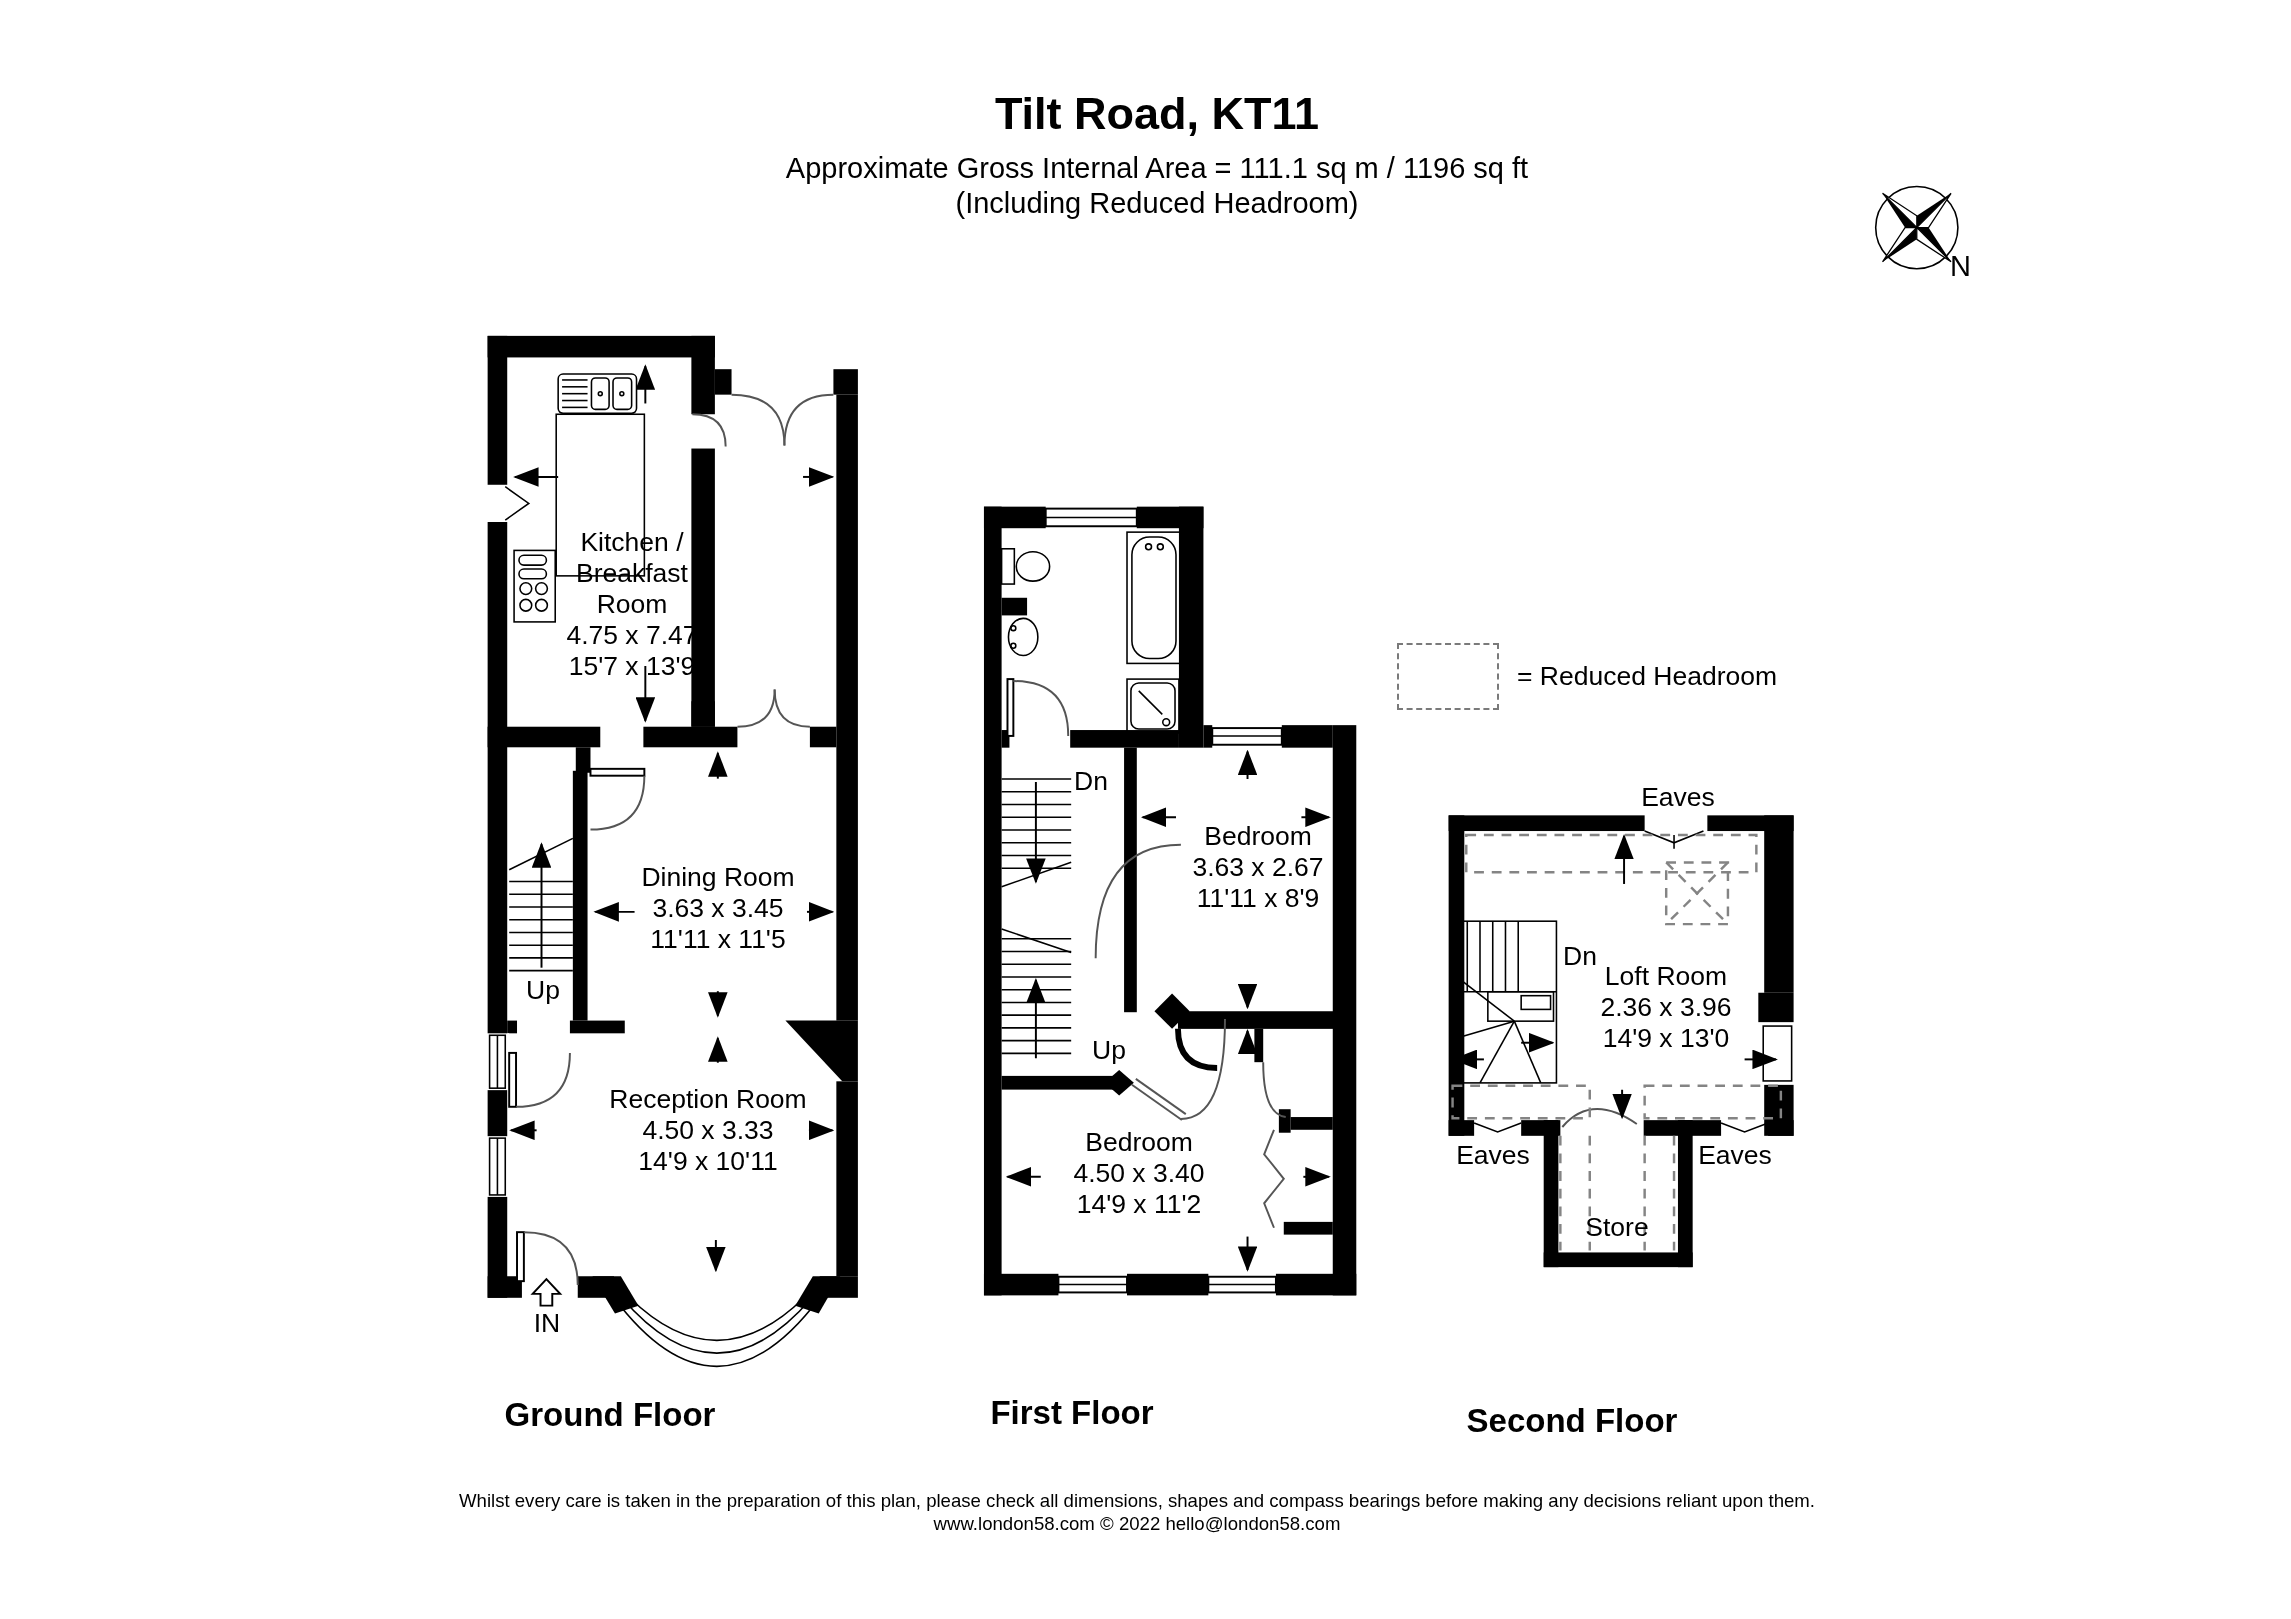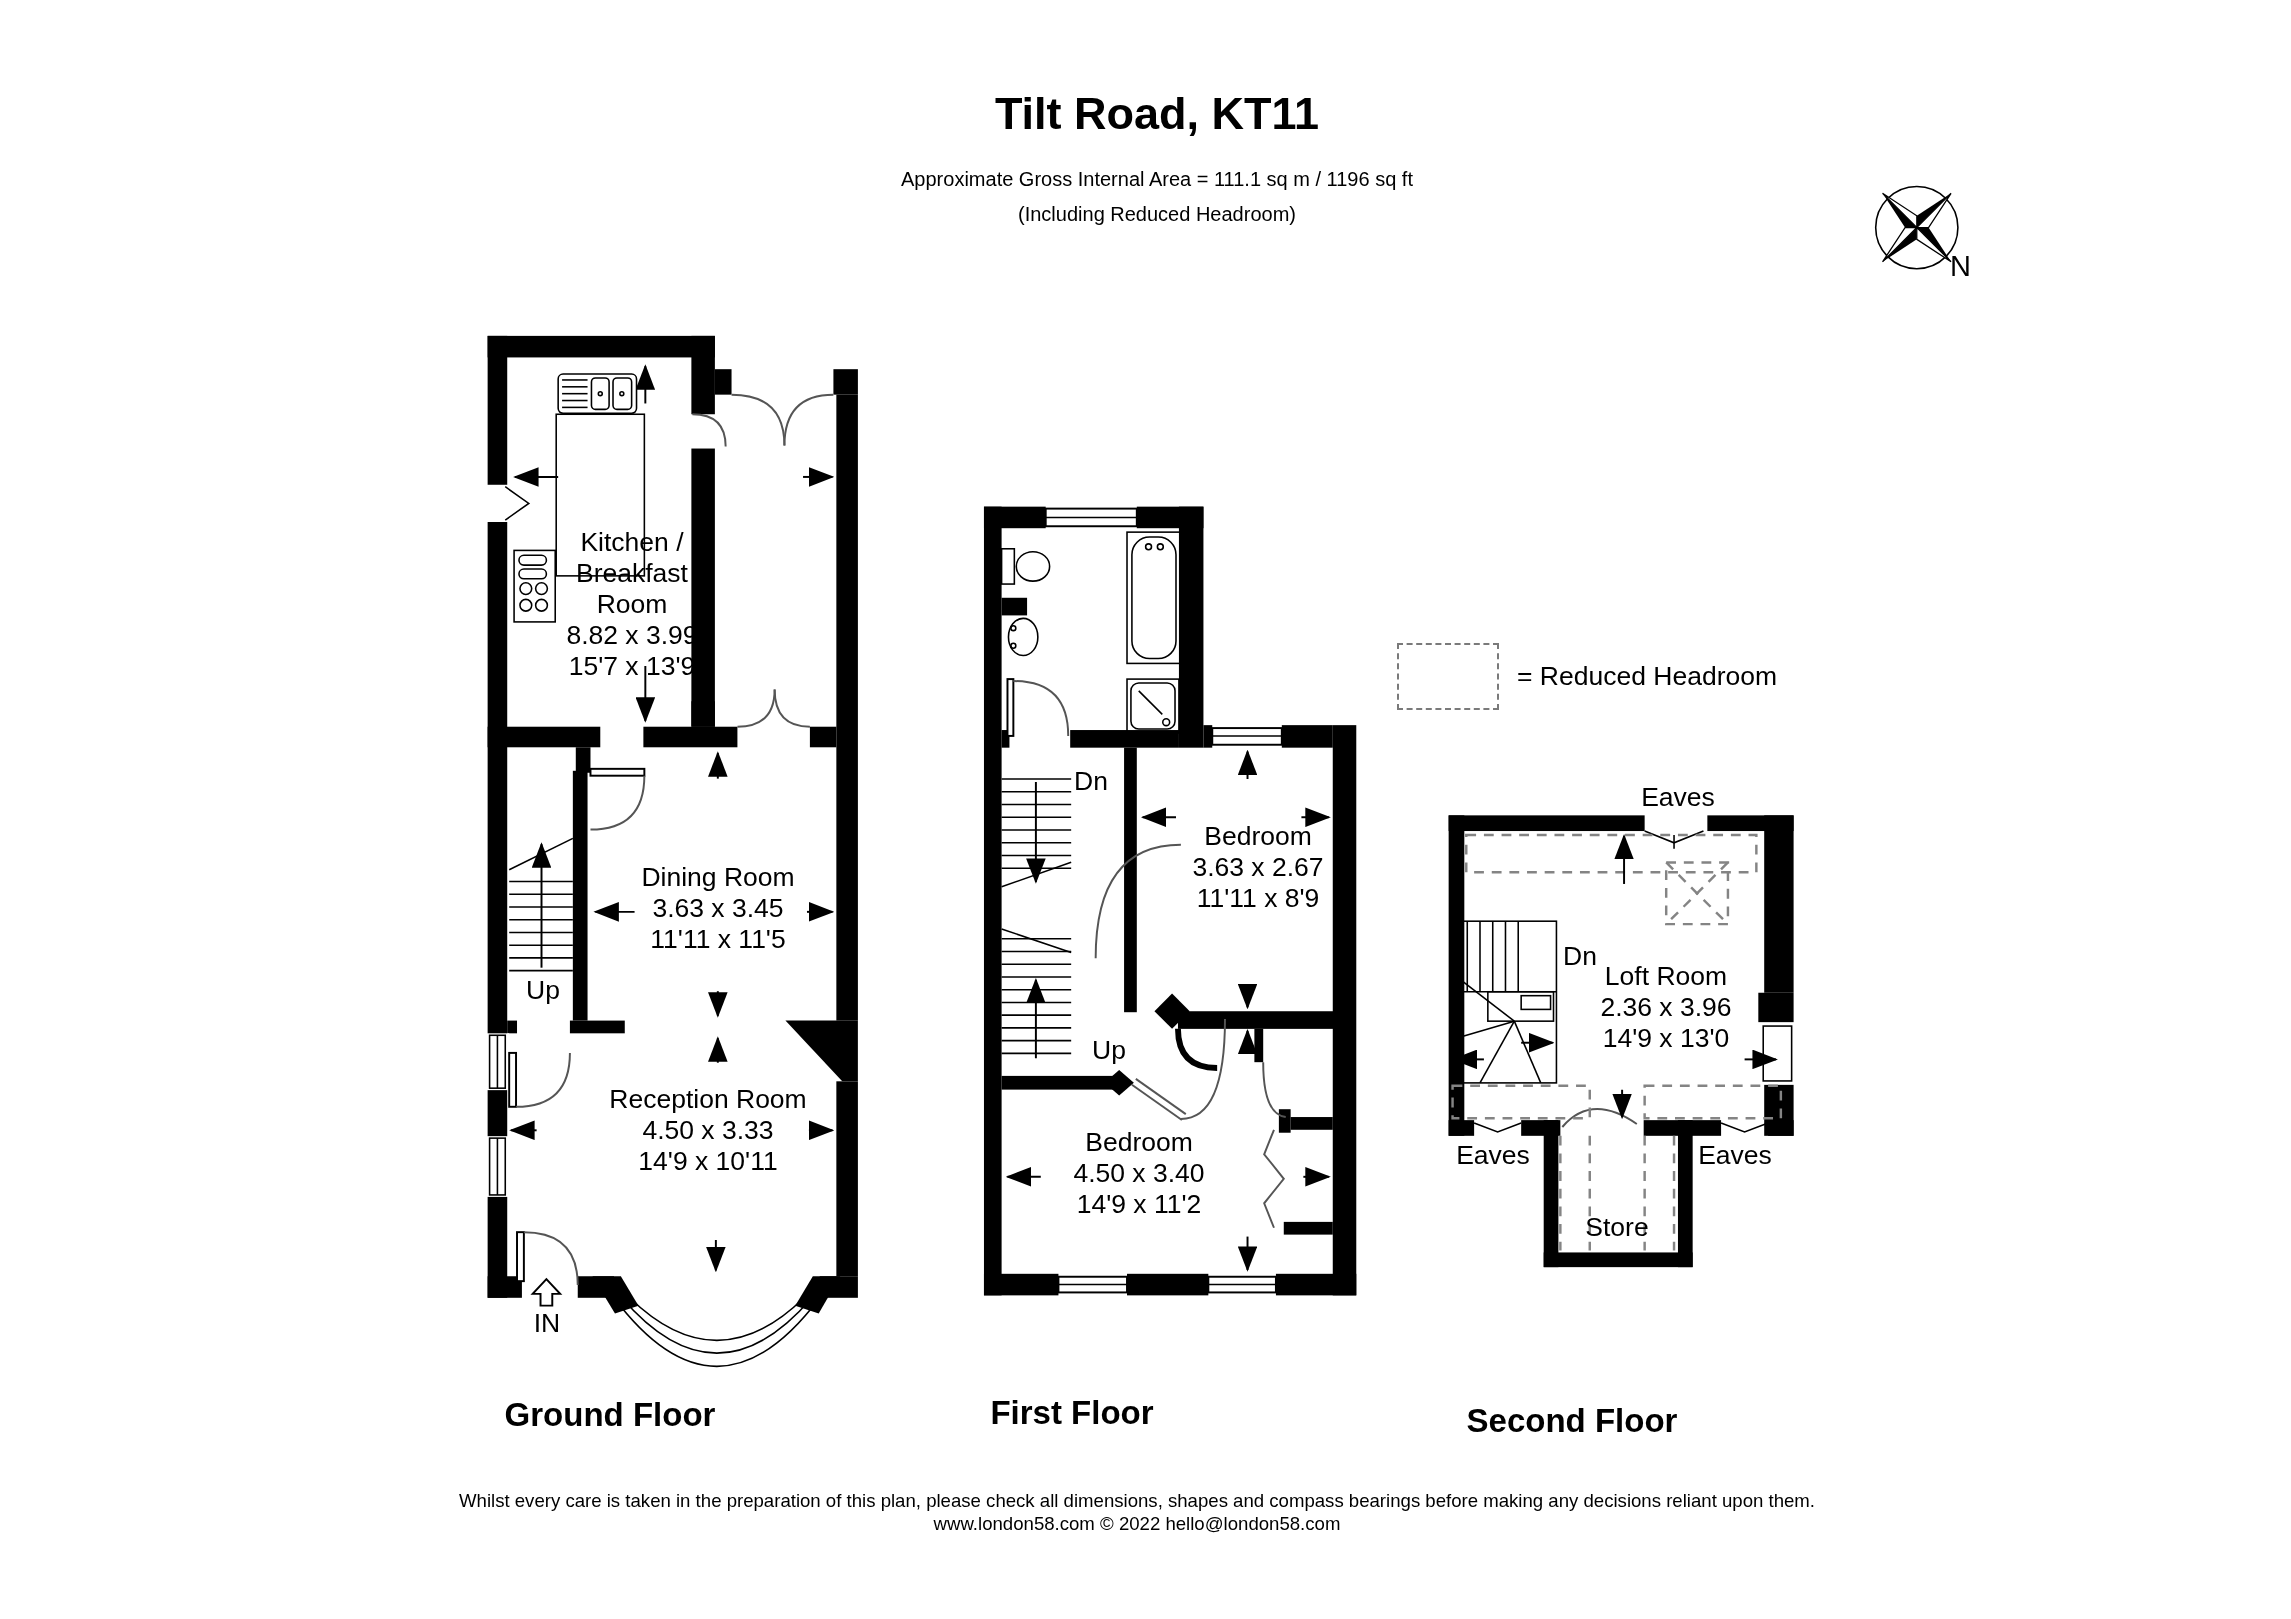--- a/index.html
+++ b/index.html
@@ -1,21 +1,21 @@
 <!DOCTYPE html>
 <html><head>
 <meta charset="utf-8">
 <style>
   html,body{margin:0;padding:0;background:#fff;}
   .page{position:relative;width:2245px;height:1619px;background:#ffffff;overflow:hidden;
         font-family:"Liberation Sans", sans-serif;color:#000;padding-left:16px;}
   .abs{position:absolute;}
   .ctr{transform:translateX(-50%);text-align:center;}
   .hdr-title{font-size:45px;font-weight:bold;white-space:nowrap;}
-  .hdr-sub{font-size:20px;white-space:nowrap;margin-top:16px;}
+  .hdr-sub{font-size:29px;white-space:nowrap;}
   .room{font-size:26.5px;line-height:31px;white-space:nowrap;}
   .room .nm{white-space:pre-line;}
   .tag{font-size:26.5px;white-space:nowrap;}
   .floor-title{font-size:33px;font-weight:bold;white-space:nowrap;}
   .footer-line{font-size:18.6px;white-space:nowrap;}
   .legend-box{width:98px;height:63px;border:2px dashed #7a7a7a;}
   .legend-txt{font-size:26.5px;white-space:nowrap;transform:translateY(-50%);}
   .north{font-size:29px;}
   svg{position:absolute;overflow:visible;}
   .w{fill:#000;}
@@ -306,21 +306,21 @@
     <line class="dim" x1="1657" y1="902" x2="1657" y2="853" marker-end="url(#sArr)"></line>
     <line class="dim" x1="1655" y1="1112" x2="1655" y2="1140" marker-end="url(#sArr)"></line>
     <line class="dim" x1="1514" y1="1081" x2="1483" y2="1081" marker-end="url(#sArr)"></line>
     <line class="dim" x1="1780" y1="1081" x2="1812" y2="1081" marker-end="url(#sArr)"></line>
   </svg>
 
   <div class="abs ctr room" style="left:632px;top:527px;">
     <div class="nm">Kitchen /
 Breakfast
 Room</div>
-    <div>8.82 x 3.99</div>
+    <div>4.75 x 7.47</div>
     <div>15'7 x 13'9</div>
   </div>
   <div class="abs ctr room" style="left:718px;top:826px;margin-top:36px;">
     <div>Dining Room</div>
     <div>3.63 x 3.45</div>
     <div>11'11 x 11'5</div>
   </div>
   <div class="abs ctr room" style="left:708px;top:1084px;">
     <div>Reception Room</div>
     <div>4.50 x 3.33</div>

